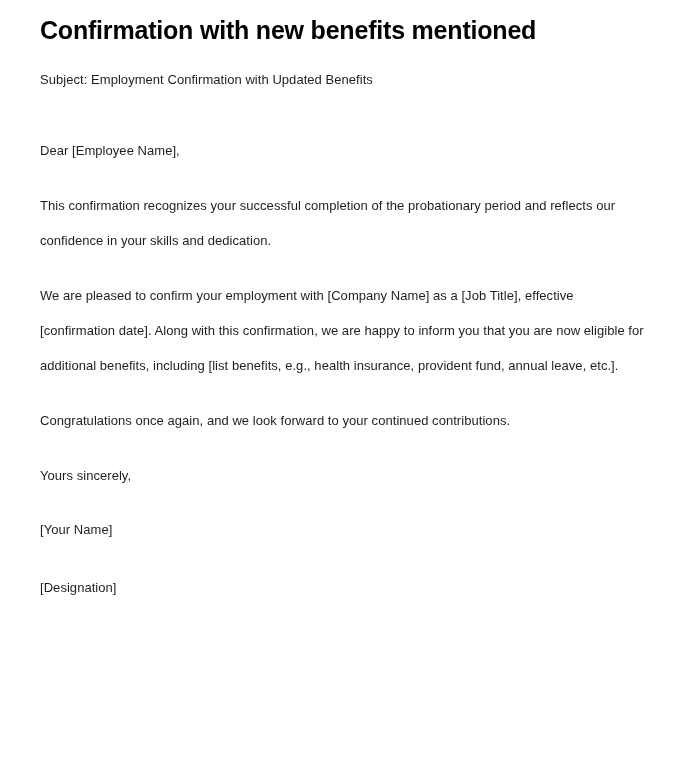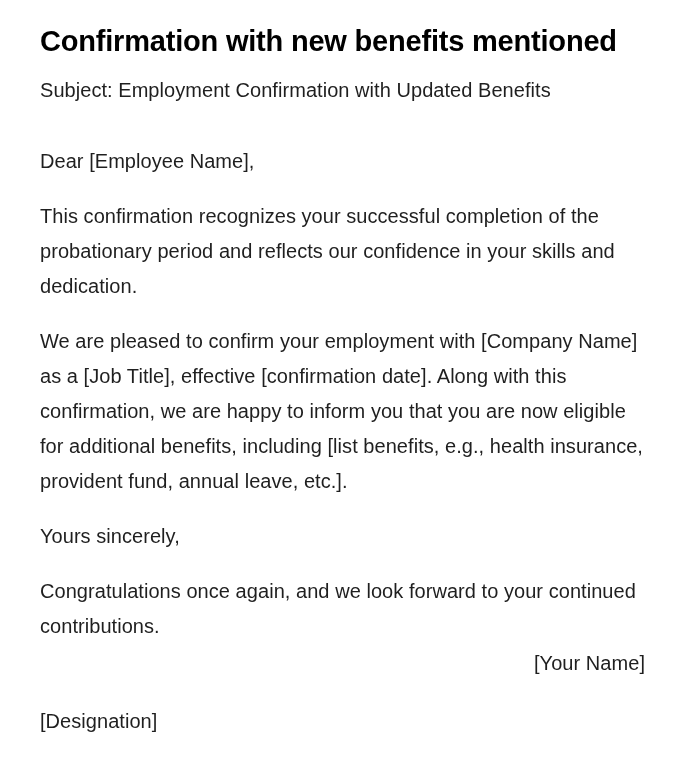--- a/index.html
+++ b/index.html
@@ -21,72 +21,72 @@
     position: relative;
     width: 700px;
     height: 782px;
     background: #ffffff;
     box-sizing: border-box;
     padding: 0 40px;
   }
 
   .doc-title {
     margin: 0;
-    padding-top: 26px;
+    padding-top: 15px;
     font-family: "Liberation Sans Narrow", "Liberation Sans", sans-serif;
-    font-size: 29px;
+    font-size: 25px;
     font-weight: 700;
     line-height: 30px;
     letter-spacing: -0.2px;
     color: #000000;
     white-space: nowrap;
   }
 
   .doc-body {
     margin: 0;
     padding: 0;
   }
 
   .para {
     margin: 0;
-    font-size: 20px;
+    font-size: 13px;
     line-height: 35px;
     color: #1f1f1f;
     max-width: 605px;
     font-weight: 400;
     letter-spacing: 0.05px;
   }
 
   
   .para-subject { margin-top: 17px; }
   .para-salutation { margin-top: 36px; }
   .para-block { margin-top: 20px; }
   .para-signoff { margin-top: 20px; }
-  .para-name { margin-top: 2px; text-align: right; }
+  .para-name { margin-top: 19px; }
   .para-designation { margin-top: 23px; }
 </style>
 </head>
 <body>
 
 <div class="document">
 
   <h1 class="doc-title">Confirmation with new benefits mentioned</h1>
 
   <div class="doc-body">
 
     <p class="para para-subject">Subject: Employment Confirmation with Updated Benefits</p>
 
     <p class="para para-salutation">Dear [Employee Name],</p>
 
     <p class="para para-block">This confirmation recognizes your successful completion of the probationary period and reflects our confidence in your skills and dedication.</p>
 
     <p class="para para-block">We are pleased to confirm your employment with [Company Name] as a [Job Title], effective [confirmation date]. Along with this confirmation, we are happy to inform you that you are now eligible for additional benefits, including [list benefits, e.g., health insurance, provident fund, annual leave, etc.].</p>
 
+    <p class="para para-block">Congratulations once again, and we look forward to your continued contributions.</p>
+
     <p class="para para-signoff">Yours sincerely,</p>
-
-    <p class="para para-block">Congratulations once again, and we look forward to your continued contributions.</p>
 
     <p class="para para-name">[Your Name]</p>
 
     <p class="para para-designation">[Designation]</p>
 
   </div>
 </div>
 
 </body></html>

